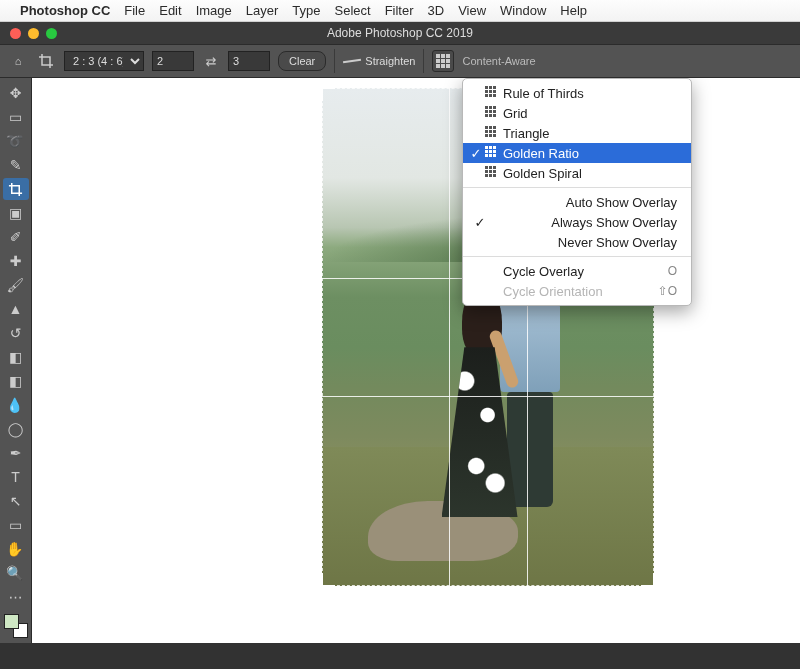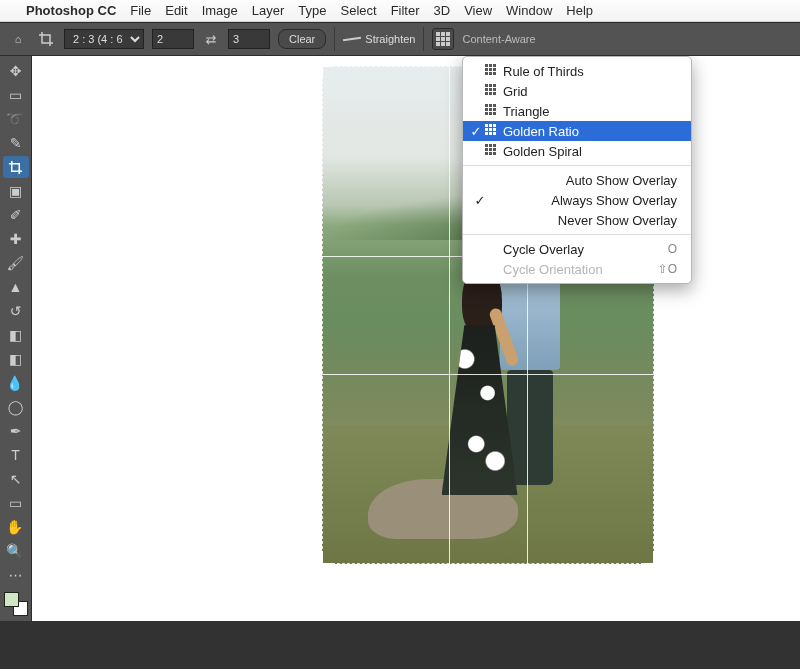--- a/index.html
+++ b/index.html
@@ -1,19 +1,19 @@
 <!DOCTYPE html>
 <html><head>
 <meta charset="utf-8">
 <style>
   * { box-sizing: border-box; margin: 0; padding: 0; font-family: -apple-system, "Helvetica Neue", Arial, sans-serif; user-select: none; }
   html, body { width: 800px; height: 669px; background: #fff; overflow: hidden; }
 
   
-  .mac-menu { height: 22px; background: linear-gradient(#fdfdfd,#f3f3f3); display: flex; align-items: center; padding: 0 10px; gap: 14px; font-size: 13px; color: #2b2b2b; border-bottom: 1px solid #d0d0d0; }
+  .mac-menu { height: 22px; background: linear-gradient(#fdfdfd,#f3f3f3); display: flex; align-items: center; padding: 0 4px; gap: 14px; font-size: 13px; color: #2b2b2b; border-bottom: 1px solid #d0d0d0; }
   .mac-menu .apple { font-size: 15px; margin-right: 2px; }
   .mac-menu .app-name { font-weight: 600; }
   .mac-menu span { cursor: default; }
 
   
   .app-window { position: absolute; left: 0; top: 22px; width: 800px; height: 647px; background: #323232; }
   .titlebar { height: 22px; background: #3a3a3a; display: flex; align-items: center; position: relative; }
   .traffic { display: flex; gap: 7px; padding-left: 10px; }
   .traffic div { width: 11px; height: 11px; border-radius: 50%; }
   .tl-close { background: #ff5f57; } .tl-min { background: #febc2e; } .tl-max { background: #28c840; }
@@ -114,20 +114,28 @@
   <span>Select</span>
   <span>Filter</span>
   <span>3D</span>
   <span>View</span>
   <span>Window</span>
   <span>Help</span>
 </div>
 
 <div class="app-window">
 
+  <div class="titlebar">
+    <div class="traffic">
+      <div class="tl-close"></div>
+      <div class="tl-min"></div>
+      <div class="tl-max"></div>
+    </div>
+    <div class="title">Adobe Photoshop CC 2019</div>
+  </div>
 
   <div class="options-bar">
     <div class="ob-icon">⌂</div>
     <div class="ob-icon">
       <svg width="16" height="16" viewBox="0 0 16 16">
           <path d="M4 1v11h11M1 4h11v11" stroke="#ccc" stroke-width="1.5" fill="none"></path>
         </svg>
     </div>
     <select class="ob-select">
       <option>2 : 3 (4 : 6)</option>

